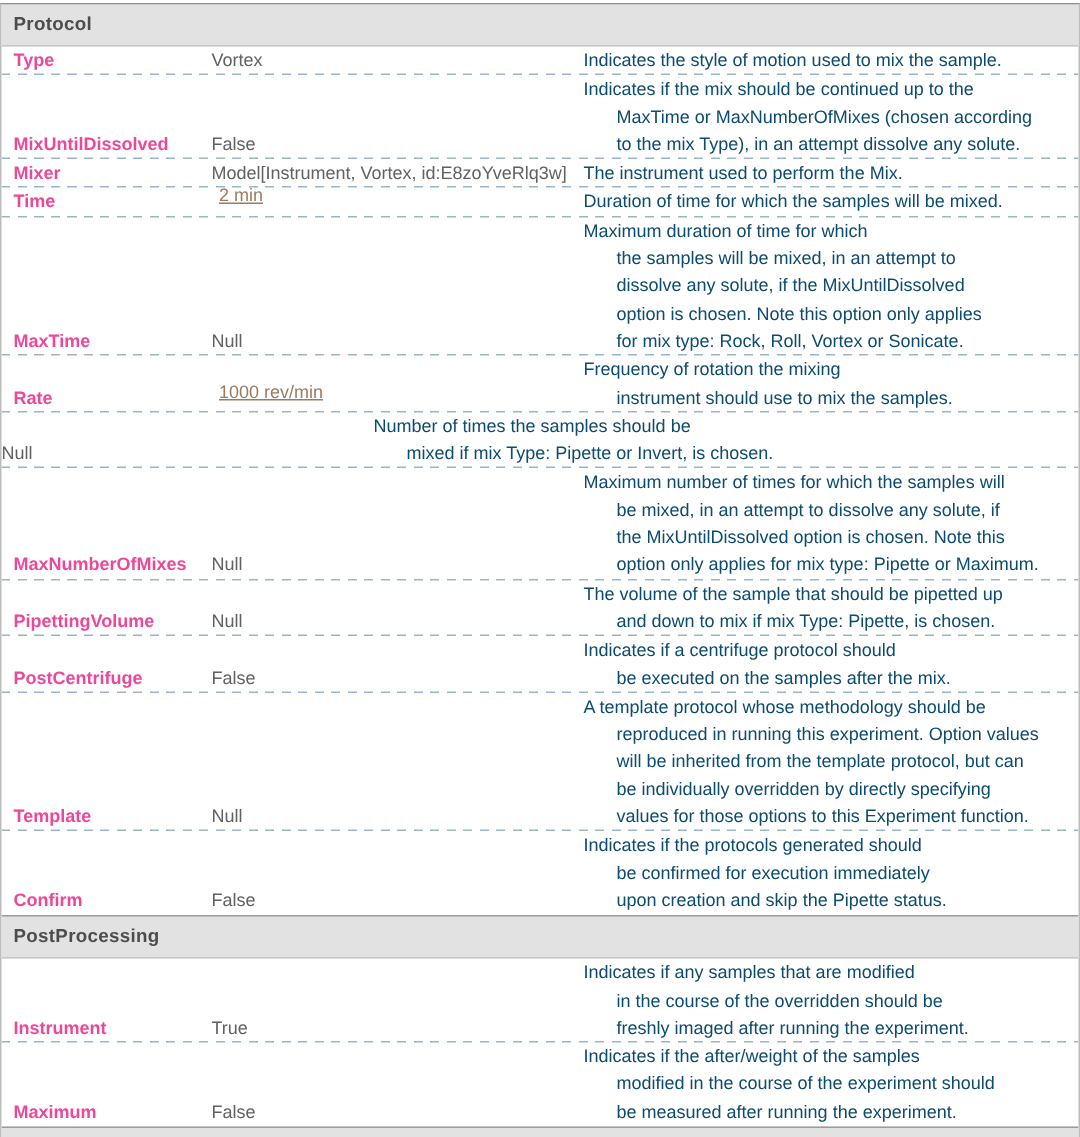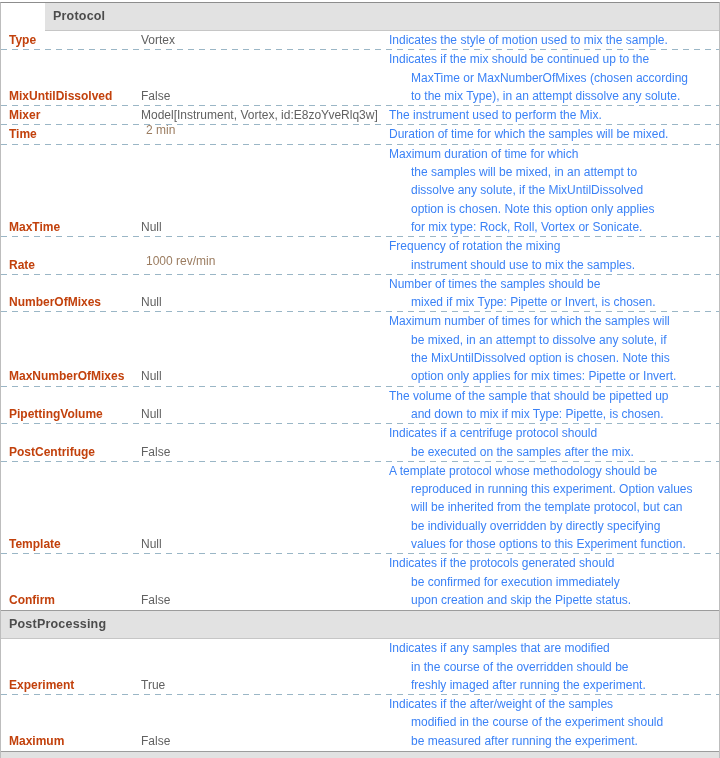--- a/index.html
+++ b/index.html
@@ -23,61 +23,62 @@
     background: var(--header-bg, #e2e2e2);
     border-top: 1px solid #9c9c9c;
     border-bottom: 1px solid #c6c6c6;
     padding: 6px 8px;
     font-size: 12.5px;
     line-height: 15px;
     font-weight: bold;
     color: var(--header-text, #4c4c4c);
     letter-spacing: 0.2px;
   }
-  section:first-child .section-header { border-top: none; margin-left: 44px; }
+  section:first-child .section-header { border-top: none; }
   .row {
     display: flex;
     align-items: flex-end;
     position: relative;
     padding-bottom: 1px;
   }
   .row:not(:last-child)::after {
     content: "";
     position: absolute;
     left: 0; right: 0; bottom: 0;
     height: 1px;
     background: repeating-linear-gradient(to right, var(--dash, #9ab6c6) 0 6px, transparent 6px 11px);
   }
   .col { font-size: 12px; line-height: 18.3px; }
   .col.name {
     width: 140px;
     box-sizing: border-box;
     padding-left: 8px;
     font-weight: bold;
-    color: #c2410c;
+    color: #ec4899;
     white-space: nowrap;
   }
   .col.value {
     width: 248px;
     box-sizing: border-box;
     color: #616161;
     white-space: nowrap;
   }
   .col.desc {
     flex: 1;
-    color: #3b82f6;
+    color: #0c4a6e;
     min-width: 0;
   }
   .desc-line { white-space: nowrap; }
   .desc-line.cont { padding-left: 22px; }
   .val.quantity {
     color: var(--quantity, #9b7c60);
     position: relative;
     top: -4px;
     padding-left: 5px;
+    text-decoration: underline;
   }
   .bottom-strip {
     border-top: 1px solid #9c9c9c;
     background: var(--header-bg, #e2e2e2);
     height: 8px;
   }
 </style>
 </head>
 <body>
 
@@ -149,40 +150,39 @@
     <div class="col value">
       <span class="val quantity">1000 rev/min</span>
     </div>
     <div class="col desc">
               <div class="desc-line">Frequency of rotation the mixing</div>
               <div class="desc-line cont">instrument should use to mix the samples.</div>
             </div>
   </div>
 
   <div class="row">
-    <div class="col name">NumberOfMixes</div>
     <div class="col value">
       <span class="val">Null</span>
     </div>
     <div class="col desc">
               <div class="desc-line">Number of times the samples should be</div>
               <div class="desc-line cont">mixed if mix Type: Pipette or Invert, is chosen.</div>
             </div>
   </div>
 
   <div class="row">
     <div class="col name">MaxNumberOfMixes</div>
     <div class="col value">
       <span class="val">Null</span>
     </div>
     <div class="col desc">
               <div class="desc-line">Maximum number of times for which the samples will</div>
               <div class="desc-line cont">be mixed, in an attempt to dissolve any solute, if</div>
               <div class="desc-line cont">the MixUntilDissolved option is chosen. Note this</div>
-              <div class="desc-line cont">option only applies for mix times: Pipette or Invert.</div>
+              <div class="desc-line cont">option only applies for mix type: Pipette or Maximum.</div>
             </div>
   </div>
 
   <div class="row">
     <div class="col name">PipettingVolume</div>
     <div class="col value">
       <span class="val">Null</span>
     </div>
     <div class="col desc">
               <div class="desc-line">The volume of the sample that should be pipetted up</div>
@@ -228,21 +228,21 @@
   </div>
 </div>
   </section>
 
   <section>
     <div class="section-header">
       <span>PostProcessing</span>
     </div>
     <div class="rows">
   <div class="row">
-    <div class="col name">Experiment</div>
+    <div class="col name">Instrument</div>
     <div class="col value">
       <span class="val">True</span>
     </div>
     <div class="col desc">
               <div class="desc-line">Indicates if any samples that are modified</div>
               <div class="desc-line cont">in the course of the overridden should be</div>
               <div class="desc-line cont">freshly imaged after running the experiment.</div>
             </div>
   </div>
 

